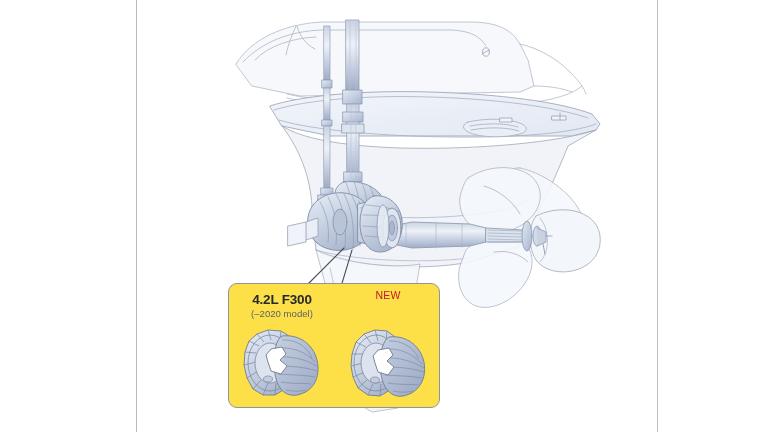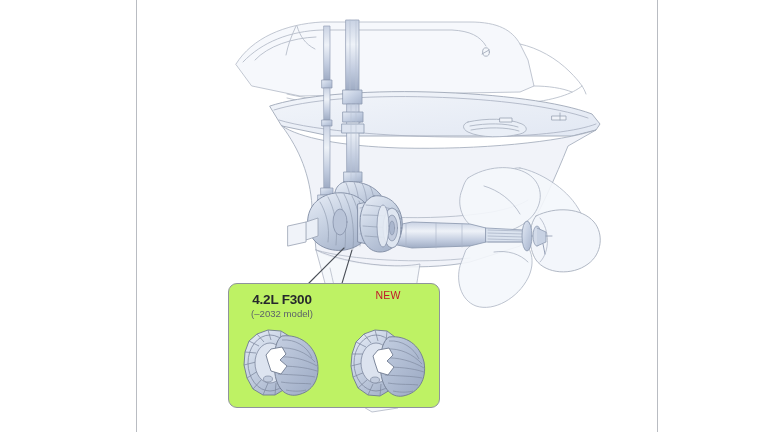--- a/index.html
+++ b/index.html
@@ -39,21 +39,21 @@
 
   
   #detail-box {
     position: absolute;
     left: 228px;
     top: 283px;
     width: 212px;
     height: 125px;
     border: 1.6px solid #8f949c;
     border-radius: 9px;
-    background: #bef264;
+    background: #fde047;
     box-sizing: border-box;
     overflow: hidden;
   }
   .detail-col {
     position: absolute;
     top: 0;
     width: 106px;
     height: 125px;
   }
   .detail-col.left-col  { left: 0px; }
@@ -309,21 +309,21 @@
     <g stroke="#4a4f57" stroke-width="1.1" fill="none" stroke-linecap="round">
       <path d="M344 248 L300 292"></path>
       <path d="M352 250 L340 290"></path>
     </g>
   </svg>
 
   <div id="detail-box">
 
     <div class="detail-col left-col">
       <div class="card-title">4.2L F300</div>
-      <div class="card-sub">(–2032 model)</div>
+      <div class="card-sub">(–2020 model)</div>
 
       <svg class="part-svg" viewBox="0 0 90 82" xmlns="http://www.w3.org/2000/svg">
         <defs>
           <linearGradient id="pg1" x1="0" y1="0" x2="0.7" y2="1">
             <stop offset="0%" stop-color="#eaeff8"></stop>
             <stop offset="40%" stop-color="#cdd7e7"></stop>
             <stop offset="100%" stop-color="#a7b4cc"></stop>
           </linearGradient>
           <linearGradient id="pg1d" x1="0" y1="0" x2="1" y2="1">
             <stop offset="0%" stop-color="#c6d0e2"></stop>

